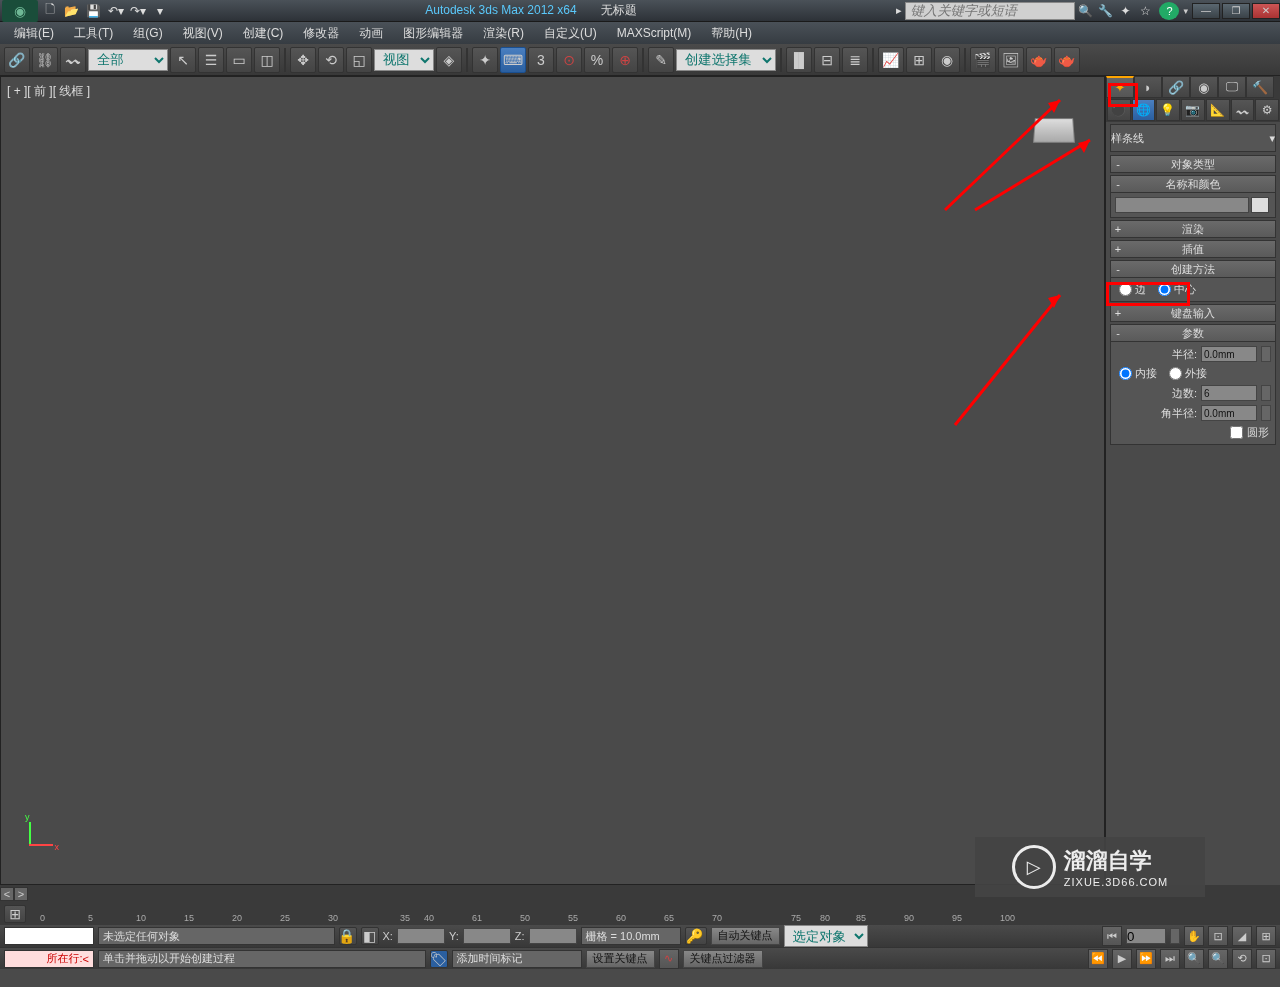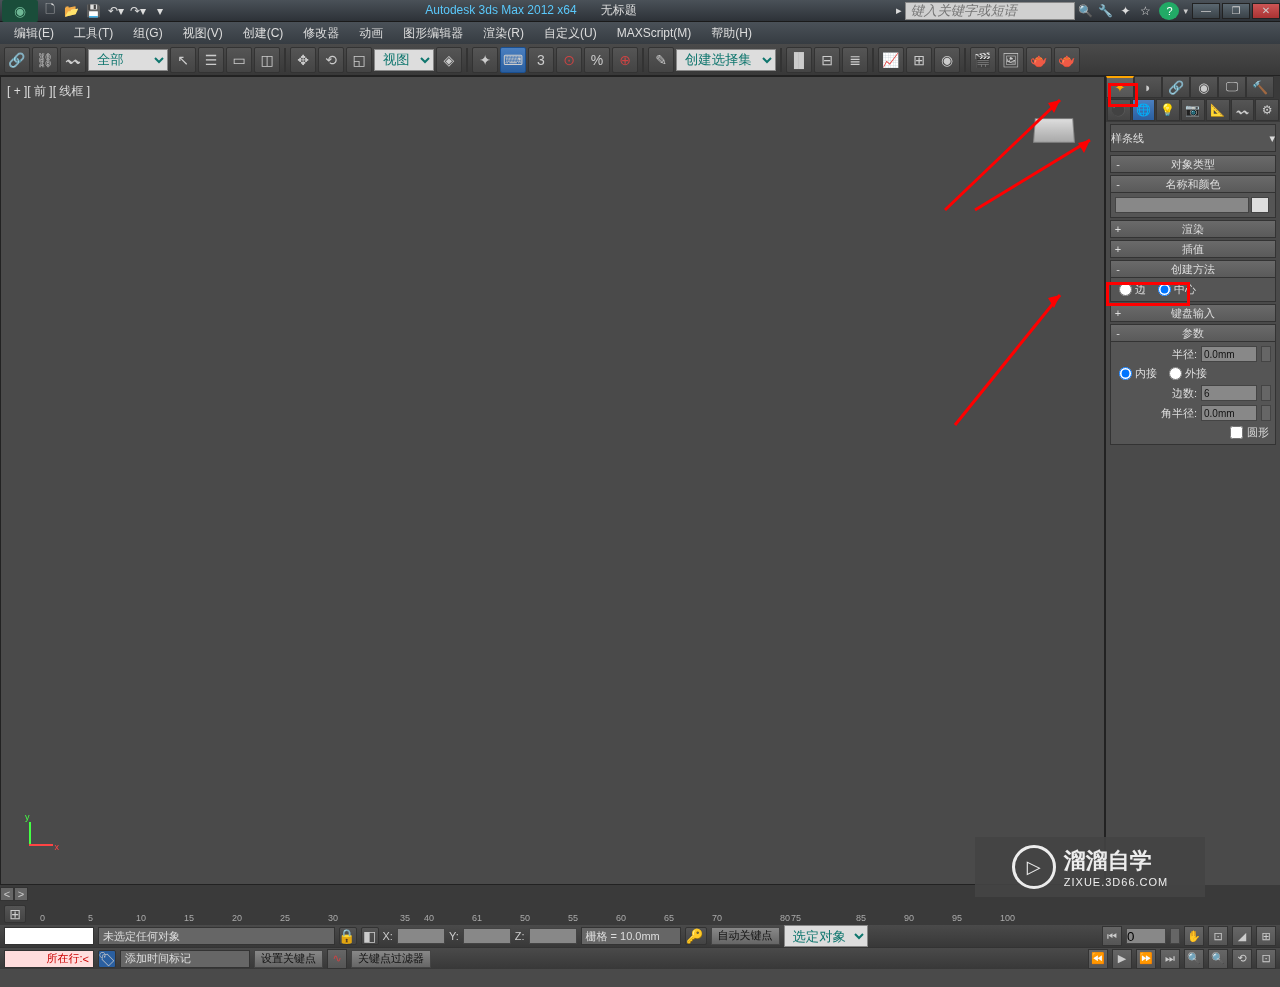--- a/index.html
+++ b/index.html
@@ -331,21 +331,21 @@
       <div class="time-tick" style="left: 328px;">30</div>
       <div class="time-tick" style="left: 376px; margin-left: 24px;">35</div>
       <div class="time-tick" style="left: 424px;">40</div>
       <div class="time-tick" style="left: 472px;">61</div>
       <div class="time-tick" style="left: 520px;">50</div>
       <div class="time-tick" style="left: 568px;">55</div>
       <div class="time-tick" style="left: 616px;">60</div>
       <div class="time-tick" style="left: 664px;">65</div>
       <div class="time-tick" style="left: 712px;">70</div>
       <div class="time-tick" style="left: 791px;">75</div>
-      <div class="time-tick" style="left: 780px;">80</div>
+      <div class="time-tick" style="left: 820px;">80</div>
       <div class="time-tick" style="left: 856px;">85</div>
       <div class="time-tick" style="left: 904px;">90</div>
       <div class="time-tick" style="left: 952px;">95</div>
       <div class="time-tick" style="left: 1000px;">100</div>
     </div>
   <div class="status-row">
     <div class="status-field" style="width:90px;background:#fff;"></div>
     <div class="status-field" style="flex:1;max-width:300px;">未选定任何对象</div>
     <div class="tool-btn" style="width:18px;height:18px;">🔒</div>
     <div class="tool-btn" style="width:18px;height:18px;">◧</div>
@@ -366,20 +366,21 @@
     <div class="nav-btn">✋</div>
     <div class="nav-btn">⊡</div>
     <div class="nav-btn">◢</div>
     <div class="nav-btn">⊞</div>
   </div>
   <div class="status-row2">
     <div class="status-field" style="width:90px;background:#fdd;color:#c00;">
       <span style="margin-left:auto;">所在行:</span>
         <span style="color:#c00;">&lt;</span>
     </div>
+    <div class="status-field" style="flex:1;max-width:560px;">单击并拖动以开始创建过程</div>
     <div class="tool-btn" style="width:18px;height:18px;background:#2a5fa0;">🏷</div>
     <div class="status-field" style="width:130px;">添加时间标记</div>
     <div class="auto-key-btn">设置关键点</div>
     <div class="nav-btn" style="color:#c44;">∿</div>
     <div class="auto-key-btn">关键点过滤器</div>
     <div style="flex:1;"></div>
     <div class="nav-btn">⏪</div>
     <div class="nav-btn">▶</div>
     <div class="nav-btn">⏩</div>
     <div class="nav-btn">⏭</div>

